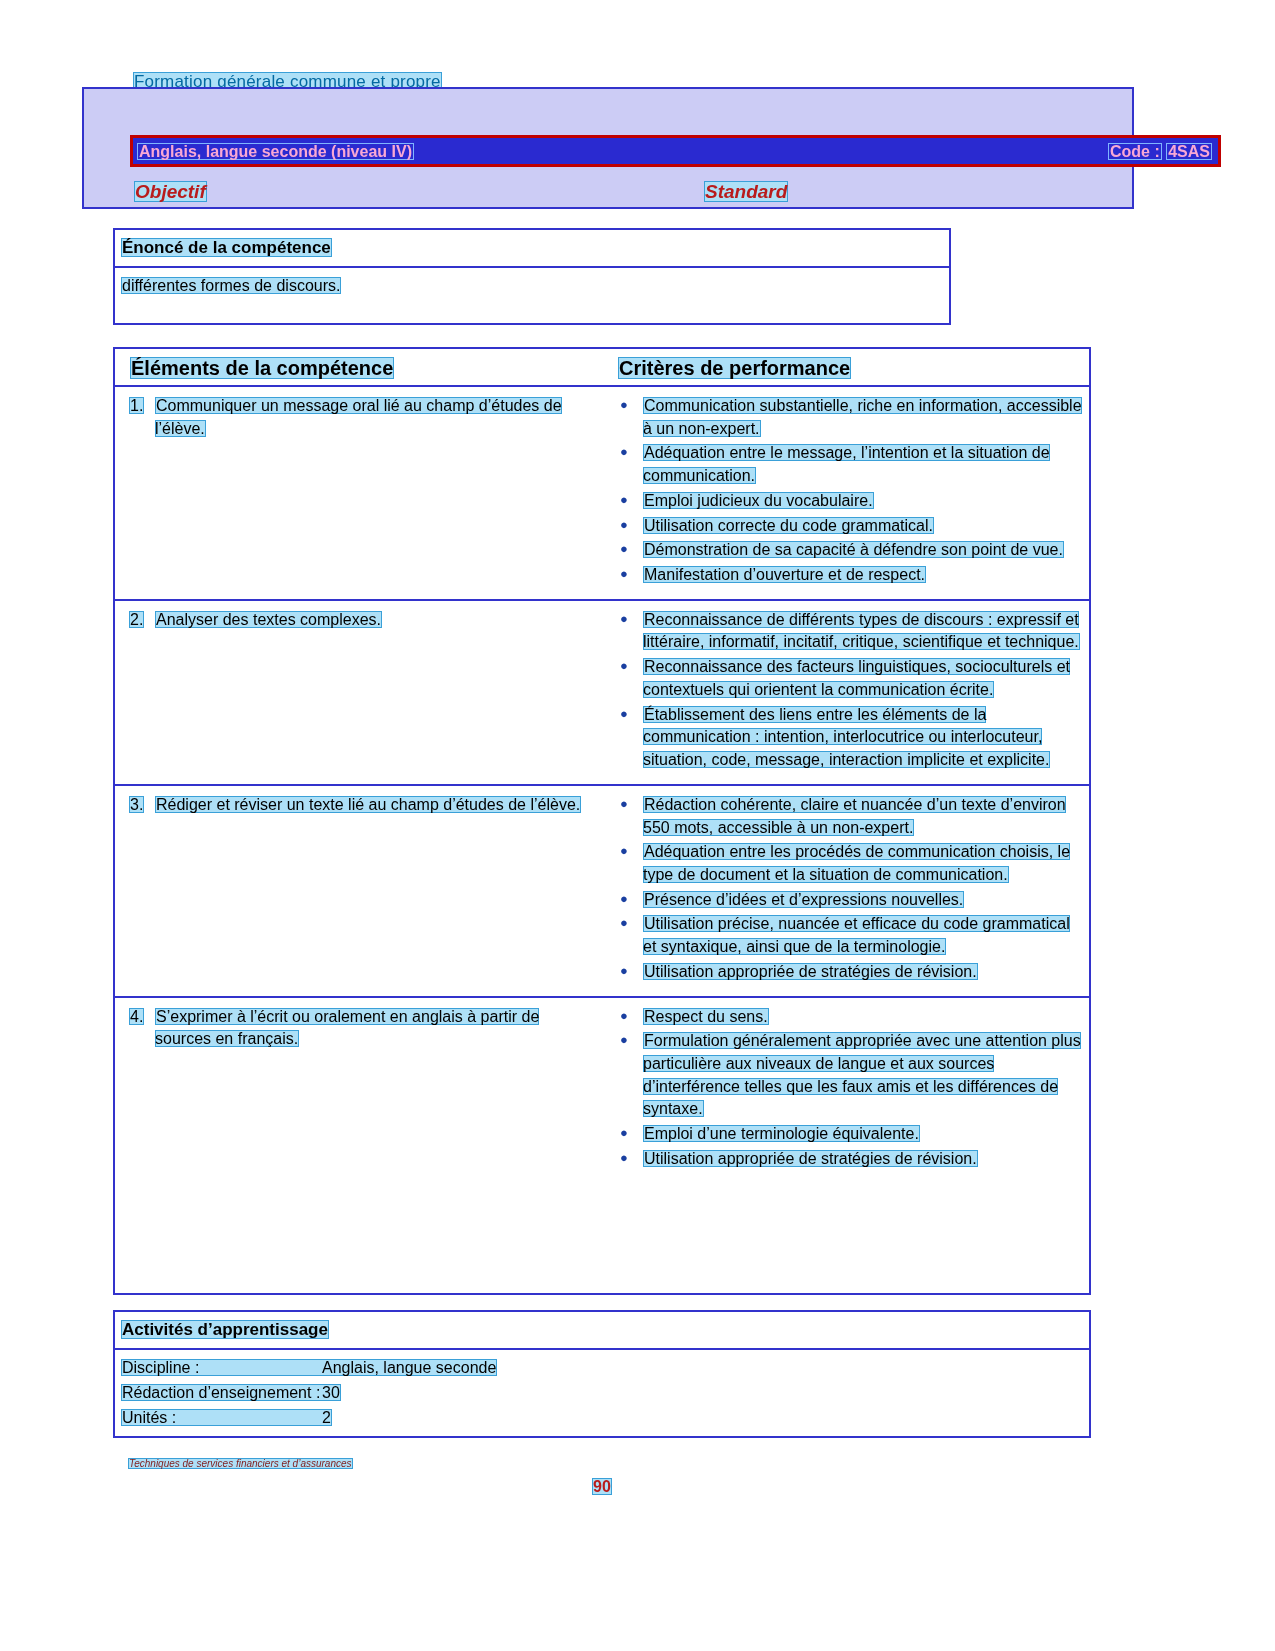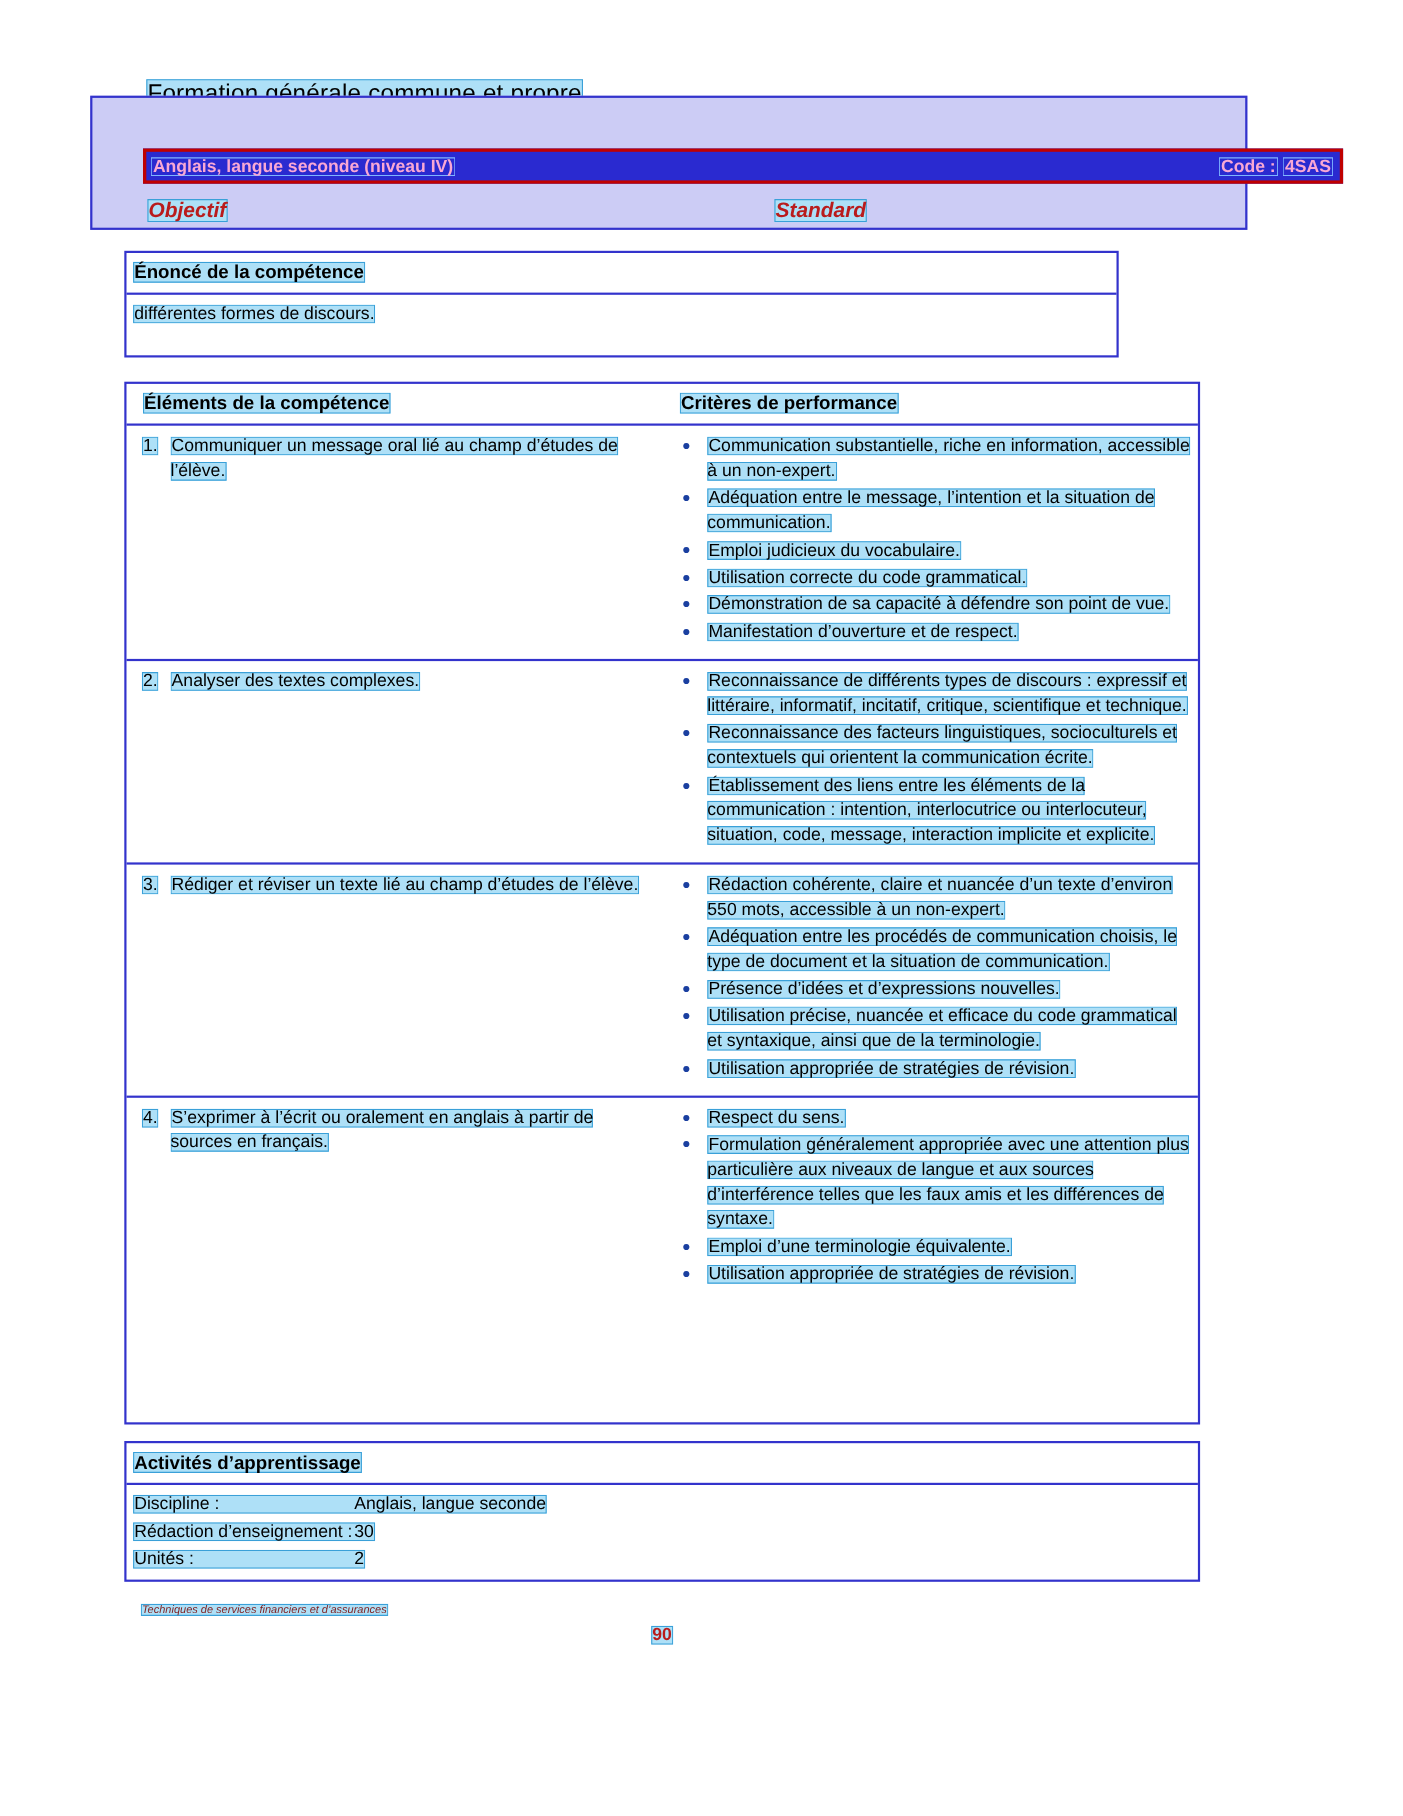--- a/index.html
+++ b/index.html
@@ -26,22 +26,22 @@
     background: #aee0f7;
     box-shadow: 0 0 0 1px #3aa0d8 inset;
     display: inline;
     padding: 0 1px;
   }
 
   .header-note {
     position: absolute;
     left: 133px;
     top: 72px;
-    font-size: 22px;
-    color: #000000;
+    font-size: 17px;
+    color: #0369a1;
     letter-spacing: 0.2px;
   }
 
   
   .banner {
     position: absolute;
     left: 82px;
     top: 87px;
     width: 1052px;
     height: 122px;
@@ -108,30 +108,30 @@
     padding: 8px 0 8px 6px;
     border-bottom: 2px solid #3333cc;
   }
   .box-body {
     font-size: 16px;
     padding: 6px 0 6px 6px;
     line-height: 1.45;
   }
 
   
-  #competence-box { left: 113px; top: 228px; width: 904px; height: 97px; }
+  #competence-box { left: 113px; top: 228px; width: 838px; height: 97px; }
 
   
   #elements-box { left: 113px; top: 347px; width: 978px; height: 948px; }
   #elements-box .hdr-row {
     position: relative;
     height: 36px;
     border-bottom: 2px solid #3333cc;
     font-weight: bold;
-    font-size: 17px;
+    font-size: 20px;
   }
   #elements-box .hdr-left { position: absolute; left: 15px; top: 8px; }
   #elements-box .hdr-right { position: absolute; left: 503px; top: 8px; }
 
   .comp-row {
     position: relative;
     display: flex;
     border-bottom: 2px solid #3333cc;
     min-height: 30px;
   }

